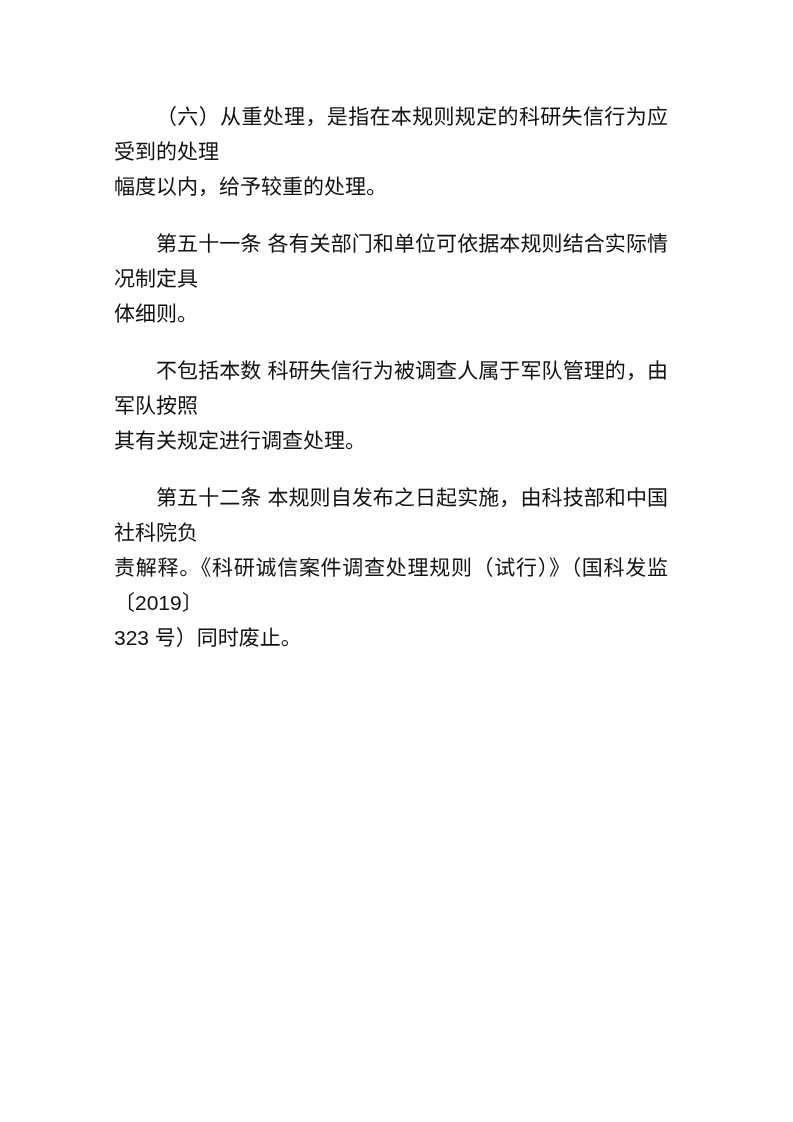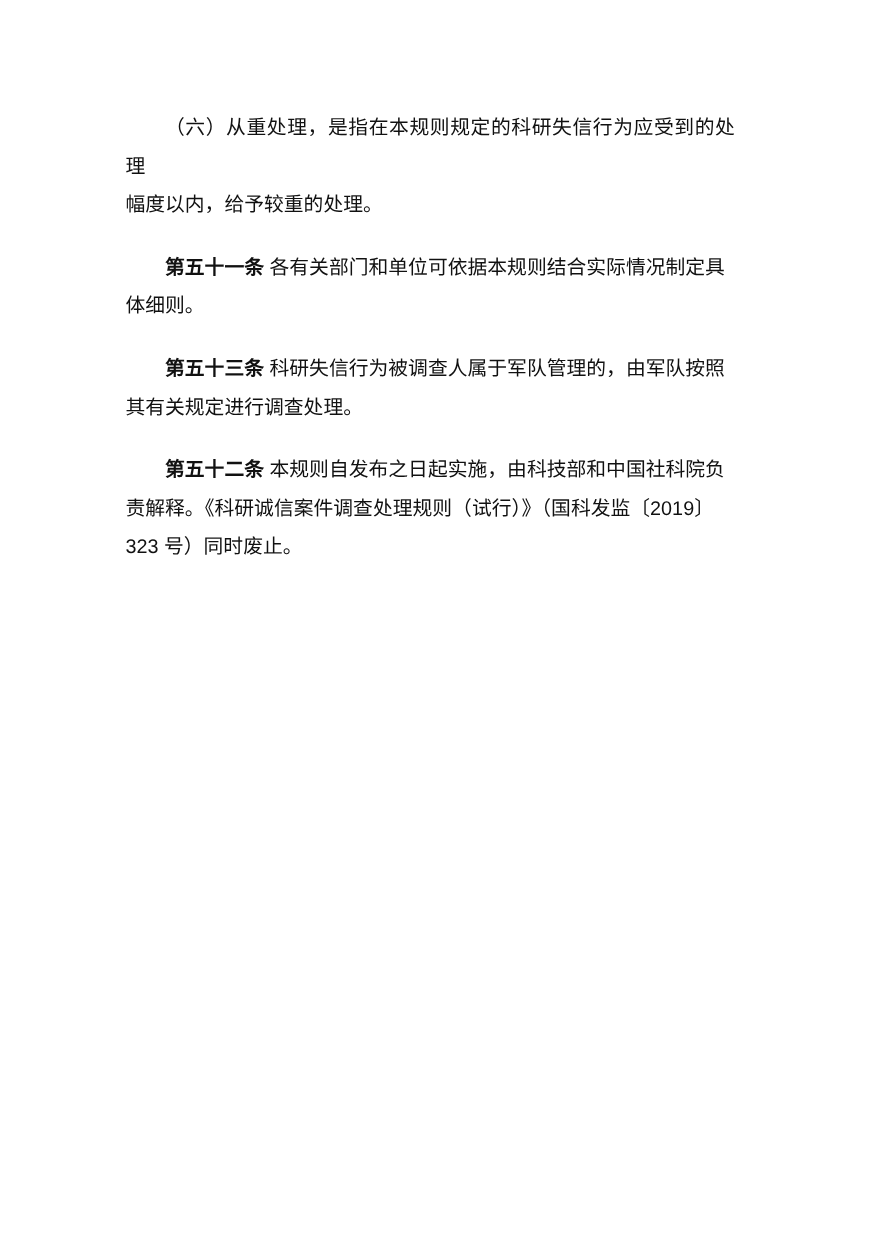--- a/index.html
+++ b/index.html
@@ -24,42 +24,42 @@
   }
   .doc-body {
     position: absolute;
     left: 114px;
     top: 99px;
     width: 566px;
   }
   p.para {
     margin: 0 12px 22px 0;
     padding: 0;
-    font-size: 18px;
+    font-size: 21px;
     line-height: 35px;
     color: var(--ink);
     text-align: justify;
     text-indent: 2em;
     letter-spacing: 0;
   }
   p.para b.article {
-    font-weight: 700;
+    font-weight: 400;
   }
   p.para .ptext {
     white-space: pre-line;
   }
 </style>
 </head>
 <body style="--page-bg: #ffffff; --ink: #111111;">
 
 <div class="page">
   <main class="doc-body" id="doc-body">
       <p class="para"><span class="ptext">（六）从重处理，是指在本规则规定的科研失信行为应受到的处理
 幅度以内，给予较重的处理。</span></p>
       <p class="para"><b class="article">第五十一条</b><span class="ptext"> 各有关部门和单位可依据本规则结合实际情况制定具
 体细则。</span></p>
-      <p class="para"><b class="article">第五十三条</b><span class="ptext"> 科研失信行为被调查人属于军队管理的，由军队按照
+      <p class="para"><b class="article">不包括本数</b><span class="ptext"> 科研失信行为被调查人属于军队管理的，由军队按照
 其有关规定进行调查处理。</span></p>
       <p class="para"><b class="article">第五十二条</b><span class="ptext"> 本规则自发布之日起实施，由科技部和中国社科院负
 责解释。《科研诚信案件调查处理规则（试行）》（国科发监〔2019〕
 323 号）同时废止。</span></p>
     </main>
 </div>
 
 </body></html>

